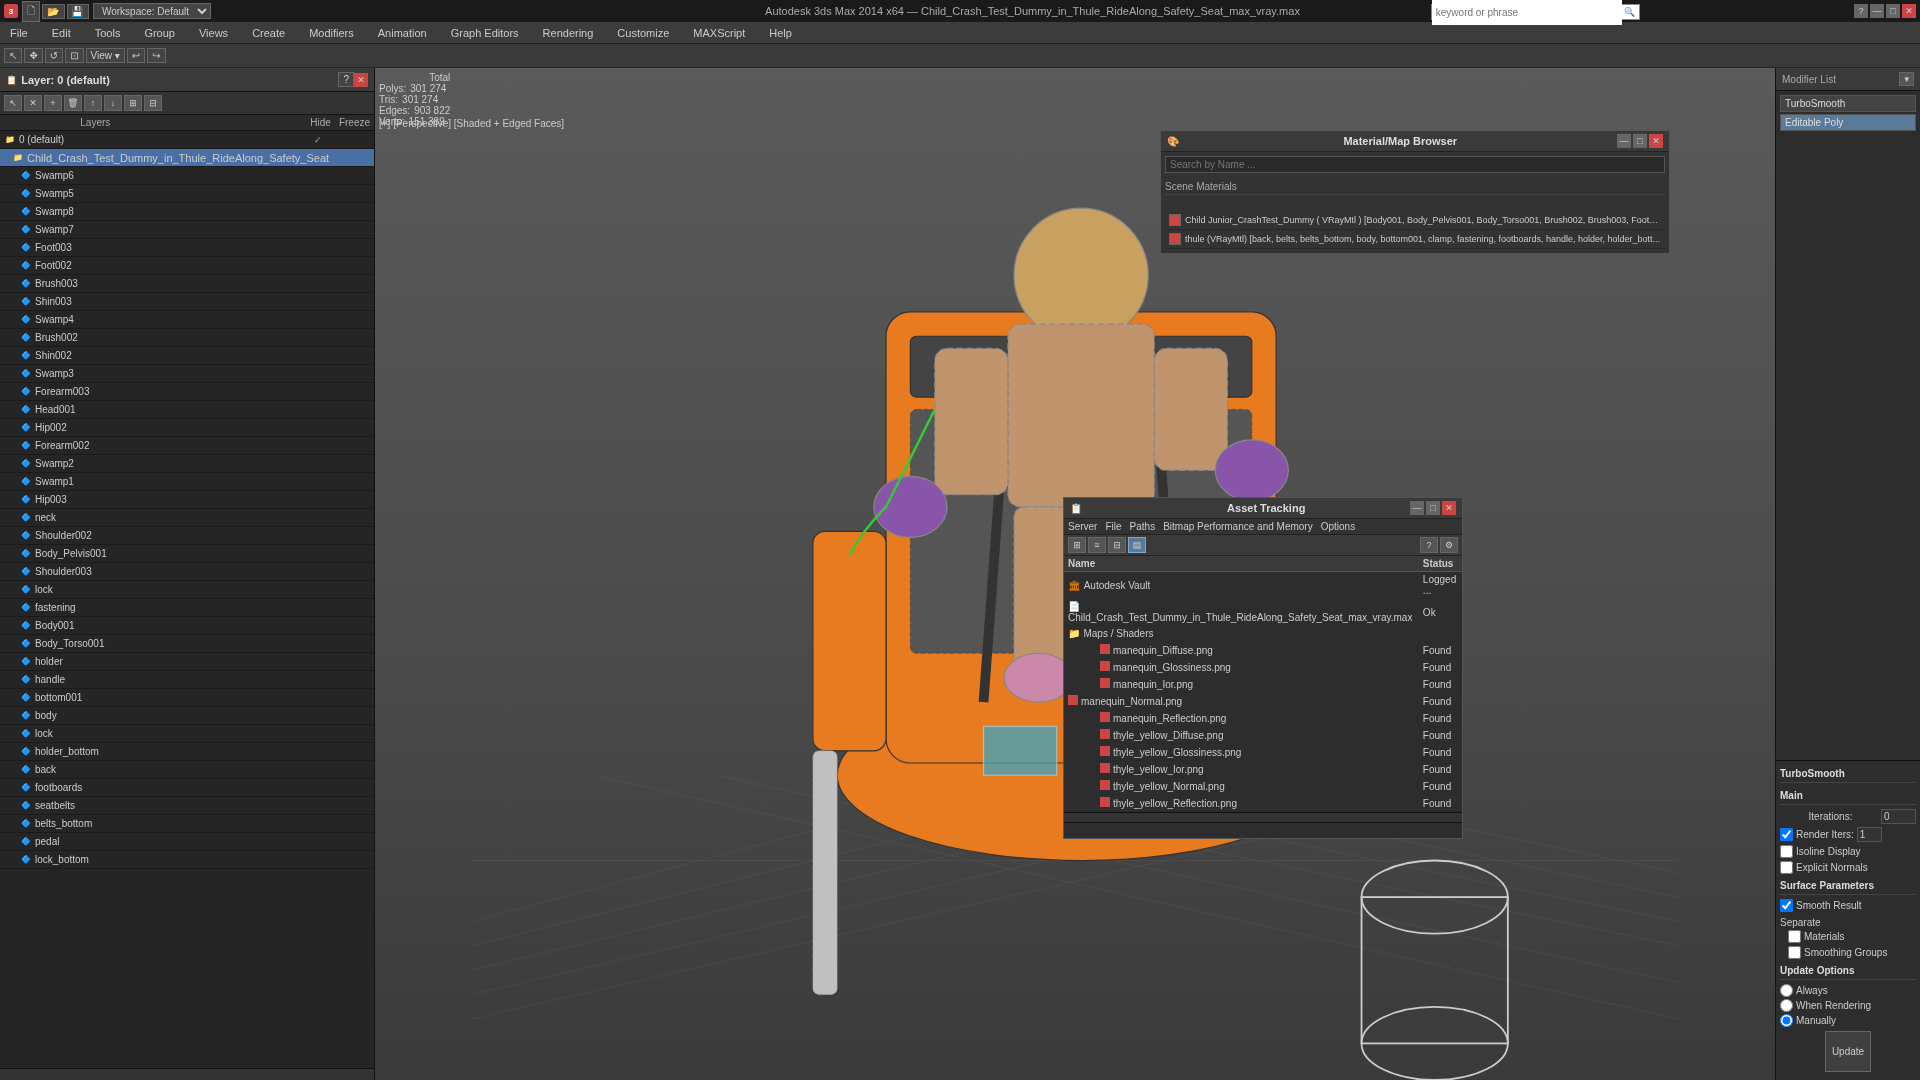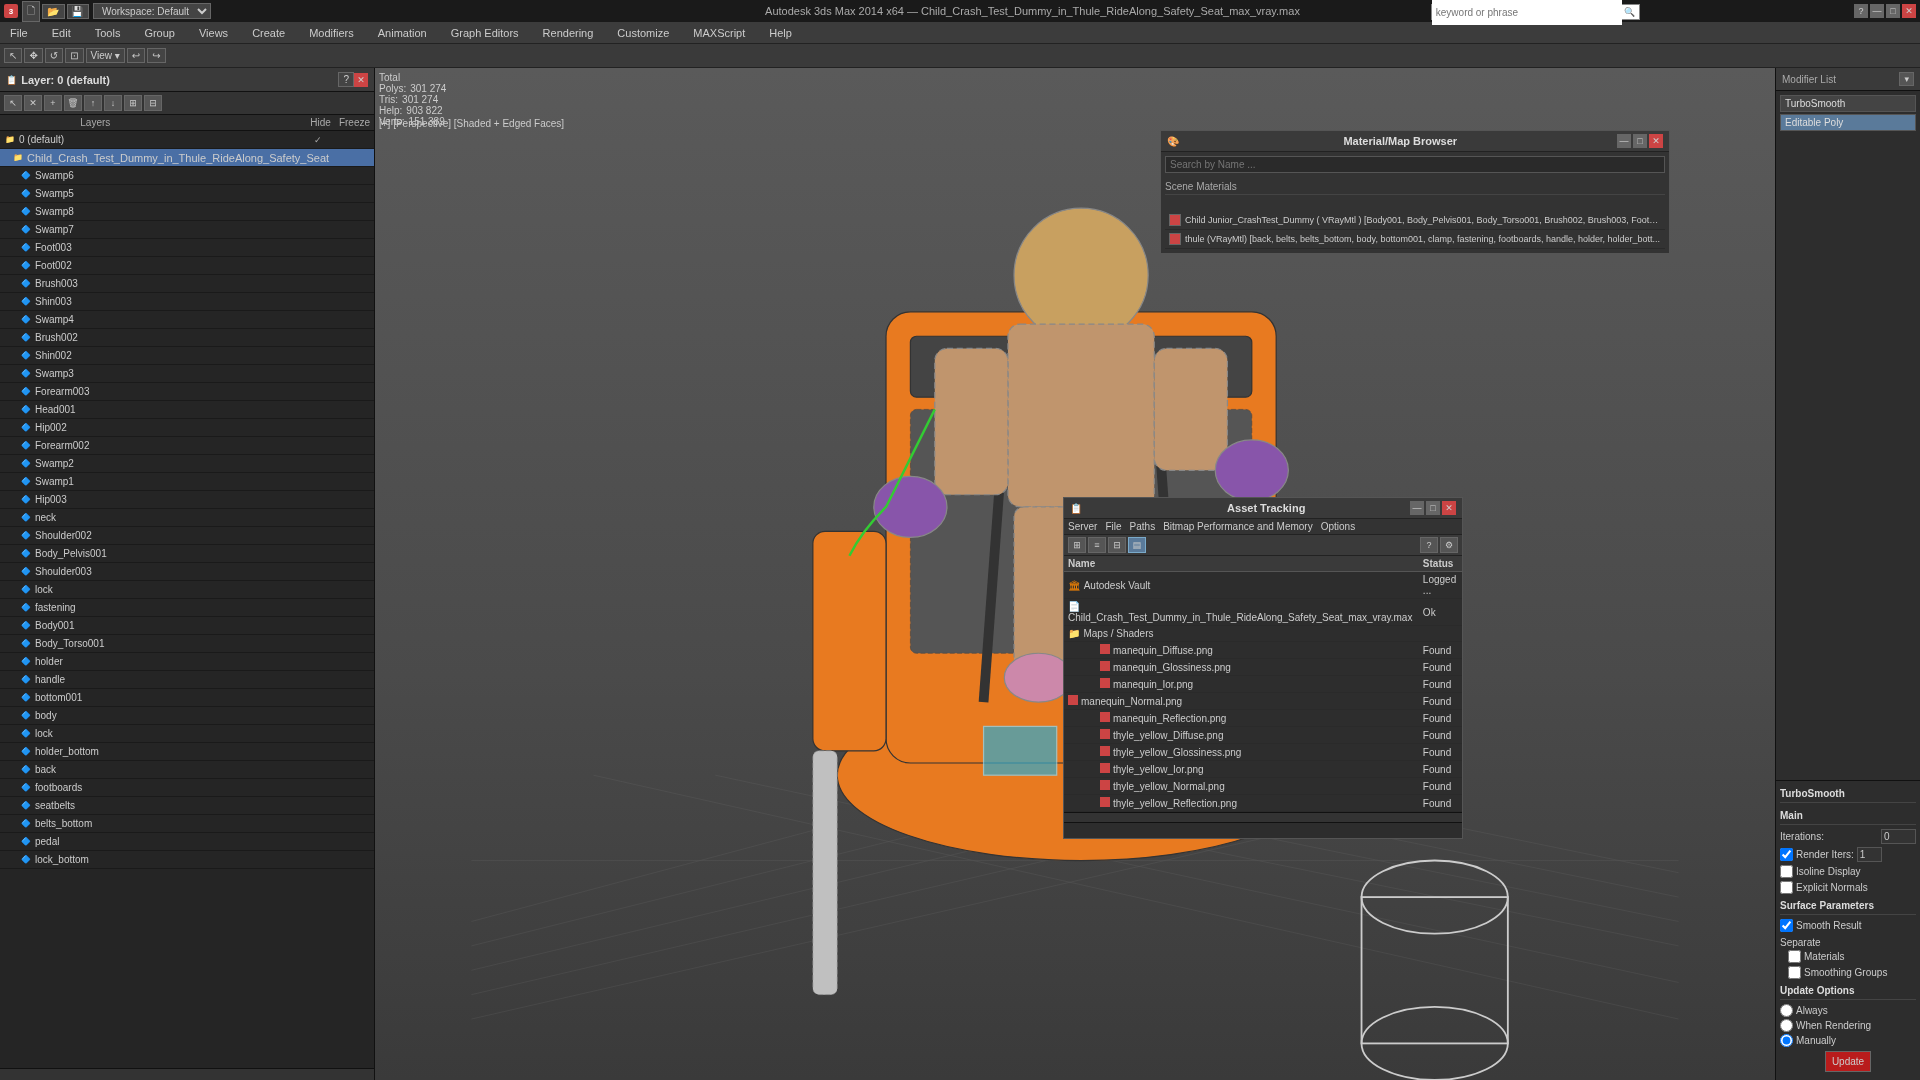--- a/index.html
+++ b/index.html
@@ -36,24 +36,24 @@
 
     
     #right-panel { width: 145px; background: #2d2d2d; border-left: 1px solid #111; display: flex; flex-direction: column; }
     #modifier-header { background: #3a3a3a; padding: 4px 6px; border-bottom: 1px solid #111; display: flex; align-items: center; justify-content: space-between; }
     #modifier-list { flex: 1; padding: 4px; }
     .modifier-item { background: #444; border: 1px solid #555; padding: 2px 4px; font-size: 10px; color: #ddd; margin-bottom: 2px; }
     .modifier-item.active { background: #5a7a9a; }
     #turbosmooth-panel { padding: 4px; border-top: 1px solid #111; }
     .panel-section-title { color: #ddd; font-size: 10px; font-weight: bold; padding: 3px 0; border-bottom: 1px solid #444; margin-bottom: 4px; }
     .param-row { display: flex; align-items: center; margin-bottom: 3px; font-size: 10px; color: #ccc; }
-    .param-label { flex: 1; }
+    .param-label { flex: 1; text-align: center; }
     .param-input { width: 35px; background: #333; border: 1px solid #555; color: #ccc; font-size: 10px; padding: 1px 2px; }
     .checkbox-row { display: flex; align-items: center; margin-bottom: 3px; font-size: 10px; color: #ccc; gap: 3px; }
-    .update-btn { background: #b91c1c; border: 1px solid #666; color: #ccc; font-size: 10px; padding: 4px 6px; cursor: pointer; display: block; margin: 4px auto; }
+    .update-btn { background: #404040; border: 1px solid #666; color: #ccc; font-size: 10px; padding: 14px 6px; cursor: pointer; display: block; margin: 4px auto; }
     .radio-row { display: flex; align-items: center; gap: 3px; margin-bottom: 2px; font-size: 10px; color: #ccc; }
 
     
     #mat-browser { position: absolute; top: 62px; left: 785px; width: 510px; background: #333; border: 1px solid #555; z-index: 100; }
     #mat-browser-header { background: #3a3a3a; padding: 3px 6px; display: flex; align-items: center; justify-content: space-between; border-bottom: 1px solid #222; }
     #mat-browser-body { padding: 4px; }
     #mat-search { background: #2a2a2a; border: 1px solid #555; color: #ccc; font-size: 10px; padding: 2px 4px; width: 100%; margin-bottom: 6px; }
     .mat-section-title { font-size: 10px; color: #aaa; padding: 2px 0; border-bottom: 1px solid #444; margin-bottom: 16px; }
     .mat-item { display: flex; align-items: center; padding: 3px 4px; font-size: 10px; color: #ccc; gap: 4px; border-bottom: 1px solid #2a2a2a; }
     .mat-color { width: 12px; height: 12px; border: 1px solid #666; flex-shrink: 0; }
@@ -389,32 +389,32 @@
           <span class="icon">🔷</span>
           <span class="name">lock_bottom</span>
         </div>
     </div>
     <div class="layer-scrollbar"></div>
   </div>
 
   <div id="viewport">
     <div id="scene-bg"></div>
 
-    <div style="position:absolute;top:4px;left:4px;z-index:10;color:#ccc;font-size:10px;">
+    <div style="position:absolute;top:4px;left:4px;z-index:10;color:#ccc;font-size:10px;text-align:right;">
       <div>Total</div>
       <div style="display:flex;gap:4px;">
         <span>Polys:</span>
         <span>301 274</span>
       </div>
       <div style="display:flex;gap:4px;">
         <span>Tris:</span>
         <span>301 274</span>
       </div>
       <div style="display:flex;gap:4px;">
-        <span>Help:</span>
+        <span>Edges:</span>
         <span>903 822</span>
       </div>
       <div style="display:flex;gap:4px;">
         <span>Verts:</span>
         <span>151 389</span>
       </div>
     </div>
 
     <div style="position:absolute;top:50px;left:4px;z-index:10;color:#ccc;font-size:10px;">
       <span>[+] [Perspective] [Shaded + Edged Faces]</span>

